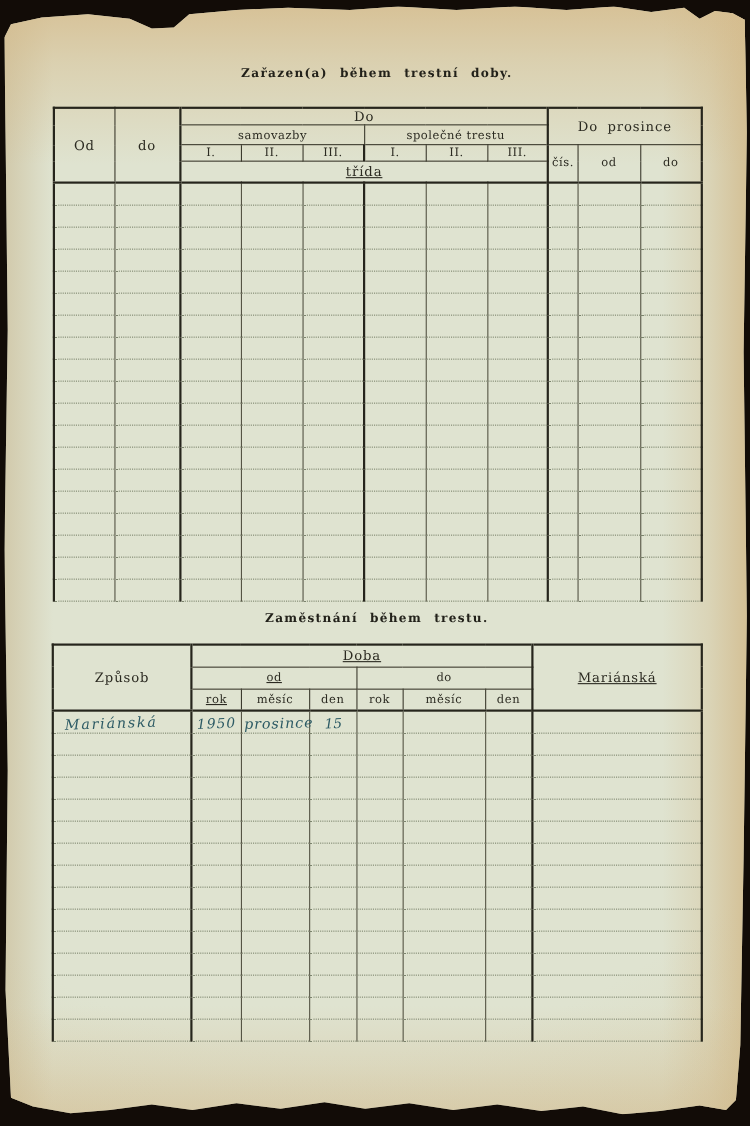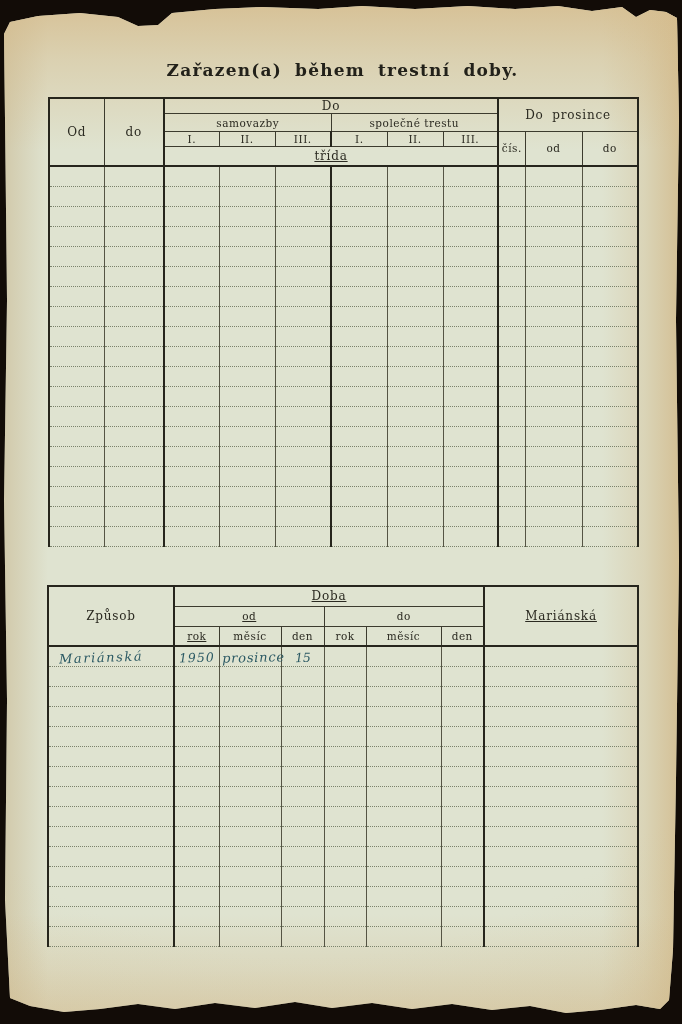--- a/index.html
+++ b/index.html
@@ -22,21 +22,21 @@
       #dfe3d0;
     clip-path:polygon(4px 34px,10px 22px,38px 16px,80px 13px,118px 17px,138px 26px,158px 25px,172px 13px,
       215px 9px,262px 7px,318px 9px,362px 6px,415px 9px,468px 6px,515px 9px,558px 6px,592px 11px,
       622px 7px,636px 17px,650px 10px,666px 12px,677px 18px,
       679px 120px,676px 320px,679px 560px,676px 780px,673px 950px,669px 1000px,660px 1009px,
       636px 1005px,600px 1010px,566px 1013px,530px 1006px,492px 1010px,452px 1004px,412px 1009px,
       372px 1003px,332px 1008px,295px 1002px,255px 1008px,215px 1003px,175px 1009px,138px 1004px,
       100px 1009px,64px 1012px,30px 1006px,10px 998px,
       5px 900px,7px 700px,4px 500px,7px 300px,5px 120px);}
   .sec-title{position:absolute;left:48px;width:589px;text-align:center;
-    font-size:17px;font-weight:bold;letter-spacing:1.2px;word-spacing:6px;color:#22211a;}
+    font-size:11px;font-weight:bold;letter-spacing:1.2px;word-spacing:6px;color:#22211a;}
   #title1{top:60px;}
   #title2{top:555px;}
   .tblwrap{position:absolute;}
   #t1wrap{left:48px;top:97px;width:589px;}
   #t2wrap{left:47px;top:585px;width:590px;}
   table{border-collapse:collapse;table-layout:fixed;width:100%;}
   .frm{border:2px solid var(--lineH);border-bottom:none;}
   .frm th{font-weight:normal;padding:0;text-align:center;vertical-align:middle;
     border:1px solid var(--lineM);color:#2b2a21;}
   .frm td{padding:0;height:19px;border-bottom:1px dotted var(--dot);vertical-align:middle;}
@@ -356,20 +356,21 @@
             <td class="v1"></td>
             <td class="v1"></td>
             <td class="v2"></td>
             <td class="v1"></td>
             <td class="v1"></td>
           </tr>
         </tbody>
     </table>
   </div>
 
+  <div id="title2" class="sec-title">Zaměstnání během trestu.</div>
 
   <div id="t2wrap" class="tblwrap">
     <table class="frm t2">
       <colgroup>
         <col style="width:126px">
         <col style="width:45px">
           <col style="width:62px">
           <col style="width:43px">
         <col style="width:42px">
           <col style="width:75px">

